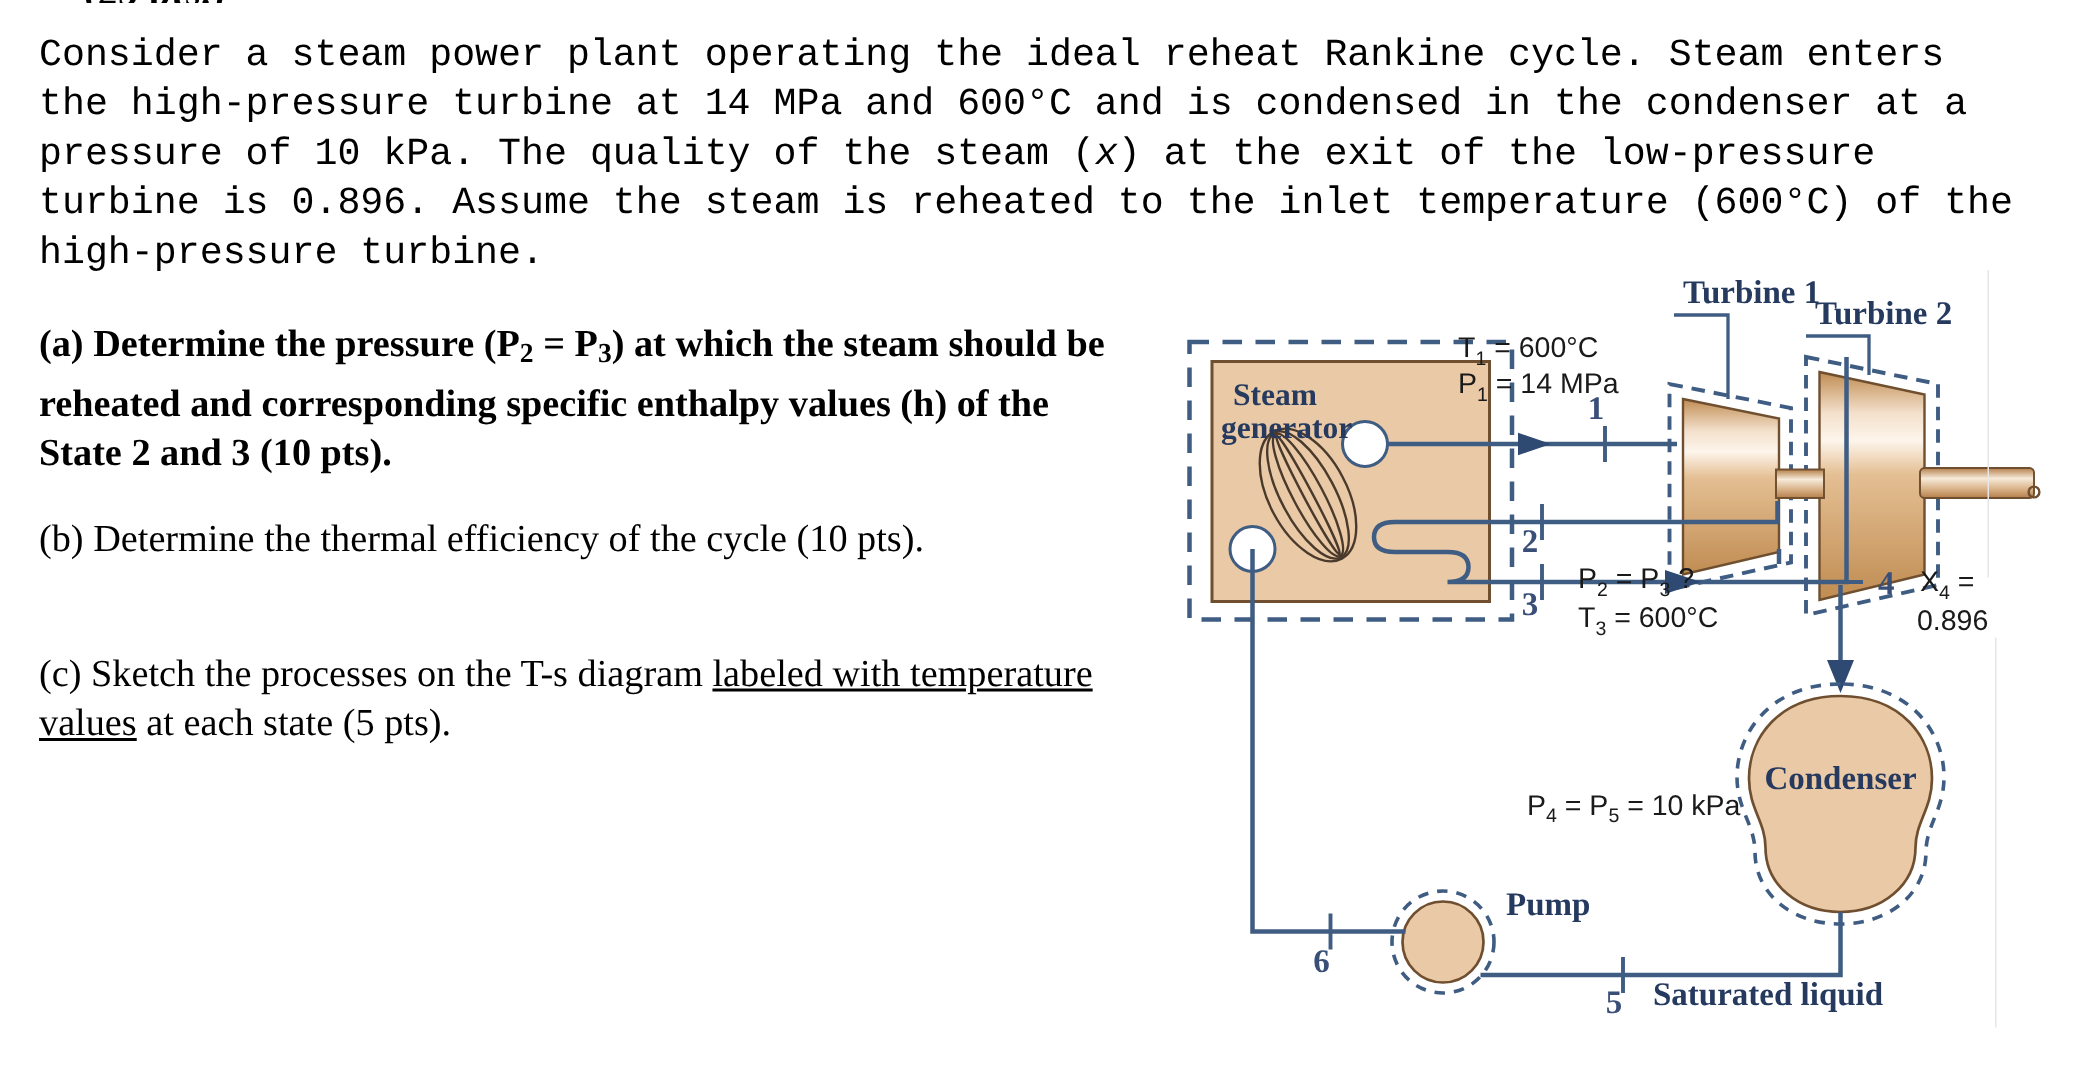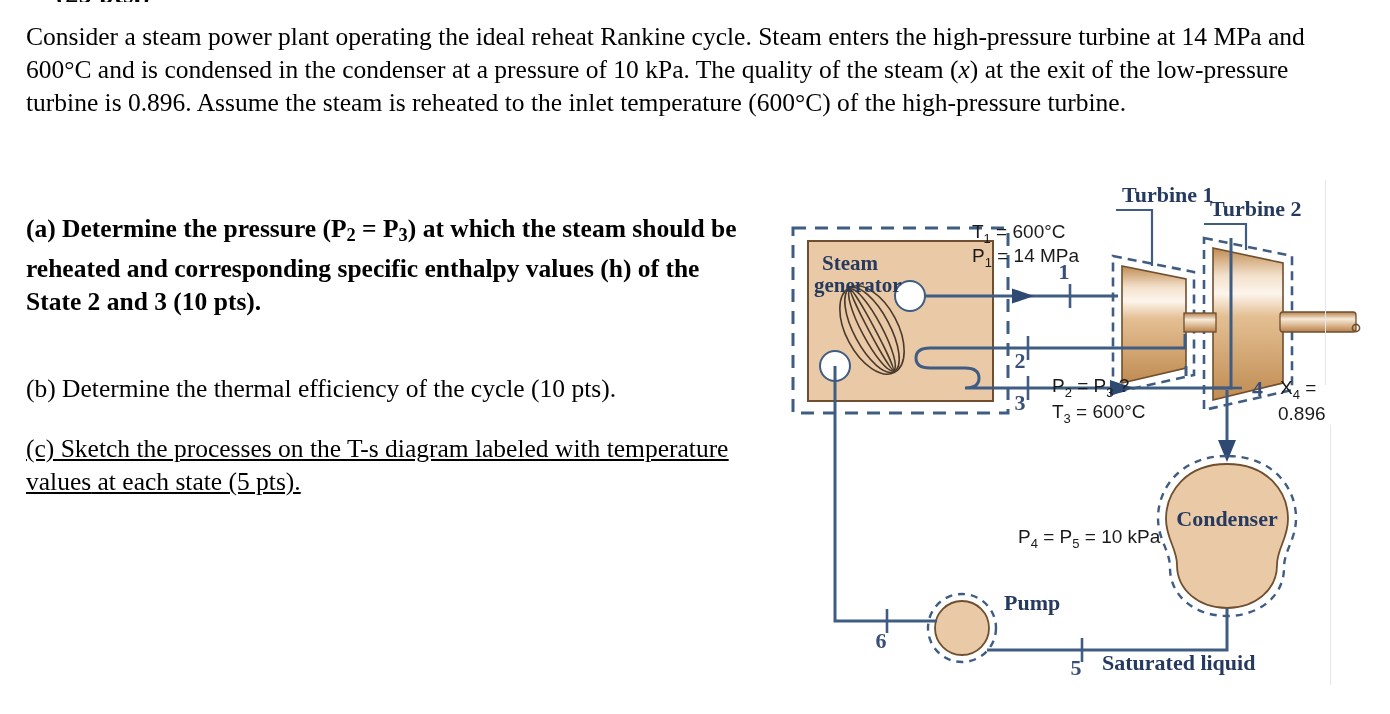--- a/index.html
+++ b/index.html
@@ -41,40 +41,40 @@
     line-height: 33px;
     text-align: left;
     color: #000;
     margin: 0;
   }
   #intro-para {
     position: absolute;
     left: 0px;
     top: 20px;
     width: 1330px;
+    font-family: Liberation Mono, monospace;
   }
   #part-a {
     position: absolute;
     left: 0px;
     top: 212px;
     width: 730px;
     font-weight: bold;
   }
   #part-b {
     position: absolute;
     left: 0px;
-    top: 372px;
+    top: 342px;
     width: 760px;
   }
   #part-c {
     position: absolute;
     left: 0px;
     top: 432px;
     width: 760px;
-    text-decoration: underline;
   }
   .u { text-decoration: underline; }
   .ital { font-style: italic; }
   sub.tsub {
     font-size: 0.72em;
     vertical-align: -0.22em;
   }
 
   
   #cycle-diagram {

